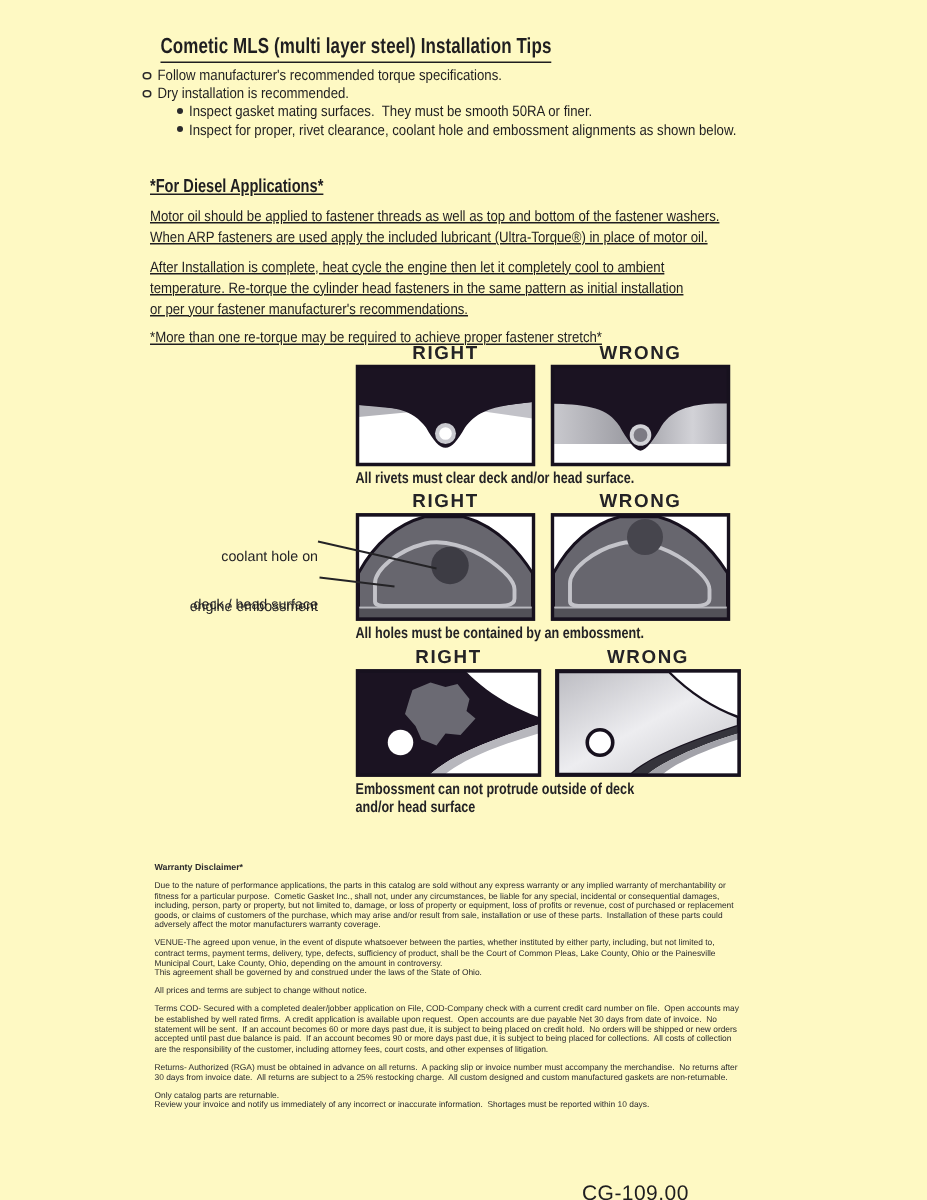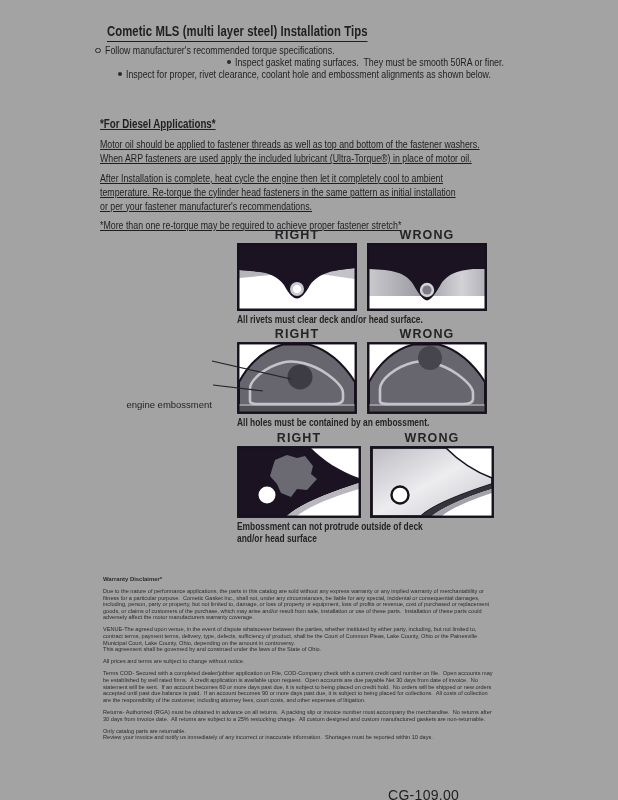--- a/index.html
+++ b/index.html
@@ -1,31 +1,31 @@
 <!DOCTYPE html>
 <html><head>
 <meta charset="utf-8">
 <style>
   html,body{margin:0;padding:0;background:#e8e8e8;}
   .page{
-    position:relative; width:618px; height:800px; background:#a3a3a3;
+    position:relative; width:618px; height:800px; background:#fef9c3;
     font-family:"Liberation Sans", sans-serif; color:#1f1e20; overflow:hidden;
     margin:0 auto;
   }
   .abs{position:absolute;}
   
   .title{
     font-size:14.5px; font-weight:bold; white-space:pre;
     transform:scaleX(0.78); transform-origin:0 0;
     border-bottom:1.6px solid #1f1e20; padding-bottom:2px; display:inline-block;
     letter-spacing:0.1px;
   }
   
   .brow{display:flex; align-items:flex-start; height:12.2px; font-size:10px;}
-  .brow.sub{margin-left:23px;justify-content:flex-end;}
+  .brow.sub{margin-left:23px;}
   .odot{width:3.6px;height:3.6px;border:1px solid #2a292b;border-radius:50%;margin:2.6px 4px 0 0;flex:none;}
   .fdot{width:4.2px;height:4.2px;background:#2a292b;border-radius:50%;margin:2.6px 4px 0 0;flex:none;}
   .btext{white-space:pre; transform:scaleX(0.88); transform-origin:0 0; display:inline-block;}
   
   .h2{font-size:12.5px; font-weight:bold; white-space:pre;
       transform:scaleX(0.78); transform-origin:0 0; margin:0 0 7px 0;}
   .body{font-size:10px; line-height:14px; white-space:pre; margin:0 0 5.5px 0;
         transform:scaleX(0.88); transform-origin:0 0;}
   
   .figrow{position:absolute; left:237px;}
@@ -48,20 +48,24 @@
 <div class="page">
 
   <div class="abs" style="left:107px; top:22px;">
     <span class="title">Cometic MLS (multi layer steel) Installation Tips</span>
   </div>
 
   <div class="abs" style="left:95px; top:45px;">
     <div class="brow">
       <span class="odot"></span>
       <span class="btext">Follow manufacturer's recommended torque specifications.</span>
+    </div>
+    <div class="brow">
+      <span class="odot"></span>
+      <span class="btext">Dry installation is recommended.</span>
     </div>
     <div class="brow sub">
       <span class="fdot"></span>
       <span class="btext">Inspect gasket mating surfaces.  They must be smooth 50RA or finer.</span>
     </div>
     <div class="brow sub">
       <span class="fdot"></span>
       <span class="btext">Inspect for proper, rivet clearance, coolant hole and embossment alignments as shown below.</span>
     </div>
   </div>
@@ -137,20 +141,24 @@
           <rect x="2" y="62.4" width="116" height="1.4" fill="#b8b8be"></rect>
           <rect x="2" y="63.8" width="116" height="6.2" fill="#525158"></rect>
           <path d="M13,59 L13,47 C13,38 28,25 46,20.5 C58,17.5 76,22 90,32 C99,38.5 106,45 106,51 L106,57 C106,60.5 102,62 96,62 L22,62 C16,62 13,61.5 13,59 Z" fill="none" stroke="#c3c3c9" stroke-width="2.6"></path>
           <circle cx="63" cy="16" r="12" fill="#46454d"></circle>
           <rect x="1.25" y="1.25" width="117.5" height="69.5" fill="none" stroke="#17111e" stroke-width="2.4"></rect>
         </svg>
       </div>
     </div>
     <div class="figcaption">All holes must be contained by an embossment.</div>
 
+    <div class="ann" style="left:-137px; top:17px;">
+      <div>coolant hole on</div>
+      <div>deck / head surface</div>
+    </div>
     <div class="ann" style="left:-137px; top:50px;">
       <div>engine embossment</div>
     </div>
     <svg class="abs" style="left:-30px; top:28px; overflow:visible;" width="100" height="45" viewBox="0 0 100 45">
       <line x1="5" y1="5" x2="84" y2="23" stroke="#242326" stroke-width="1.2"></line>
       <line x1="6" y1="29" x2="56" y2="35" stroke="#242326" stroke-width="1.2"></line>
     </svg>
   </div>
 
   <div class="figrow" style="top:432px;">

